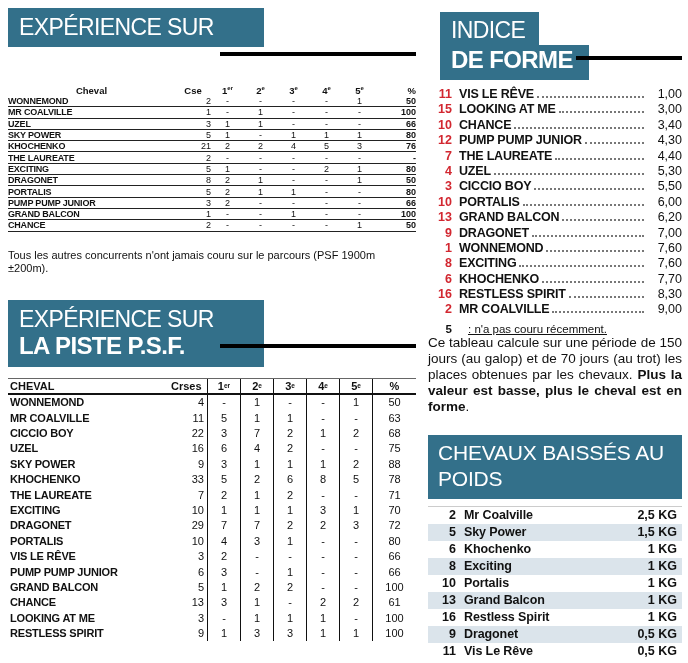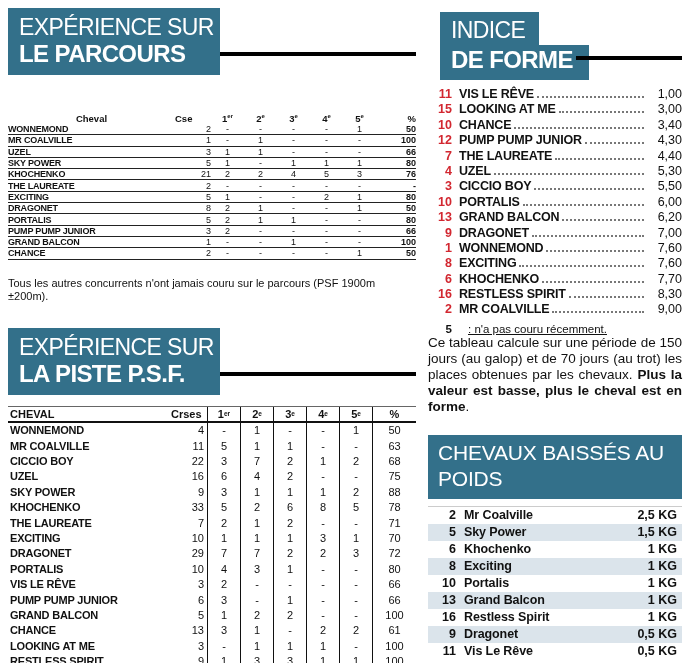--- a/index.html
+++ b/index.html
@@ -4,38 +4,38 @@
 <style>
   * { margin:0; padding:0; box-sizing:border-box; }
   html,body { background:#fff; }
   body { width:688px; height:663px; overflow:hidden; position:relative;
          font-family:"Liberation Sans", sans-serif; color:#111; }
   .col-left  { position:absolute; left:8px;  top:0; width:408px; }
   .col-right { position:absolute; left:428px; top:0; width:254px; }
 
   
   .hdr { position:relative; margin-top:8px; }
-  .hdr-box { width:212px; background:#33708a; color:#fff; padding:6px 6px 7px 11px; }
+  .hdr-box { width:256px; background:#33708a; color:#fff; padding:6px 6px 7px 11px; }
   .hdr-l1 { font-size:23px; font-weight:400; letter-spacing:-0.6px; line-height:26px; }
   .hdr-l2 { font-size:24px; font-weight:700; letter-spacing:-0.6px; line-height:28px; }
   .hdr-rule { position:absolute; left:212px; right:0; top:44px; height:4px; background:#000; }
 
   .ind-hdr { position:relative; margin-top:12px; height:66px; }
   .ind-box1 { display:table; background:#33708a; color:#fff; margin-left:12px;
               padding:5px 14px 1px 11px; font-size:23px; font-weight:400; letter-spacing:-0.6px; line-height:27px; }
   .ind-box2 { display:table; background:#33708a; color:#fff; margin-left:12px;
               padding:1px 16px 6px 11px; font-size:24px; font-weight:700; letter-spacing:-0.6px; line-height:28px; }
   .ind-rule { position:absolute; left:148px; right:0; top:44px; height:4px; background:#000; }
 
   
   .t1 { margin-top:38px; }
   .t1-head, .t1-row { display:grid; grid-template-columns:1fr 36px 33px 33px 33px 33px 33px 40px; align-items:end; }
   .t1-head { font-size:9.5px; font-weight:700; height:11px; }
   .t1-hname { text-align:center; }
-  .t1-hcse  { text-align:left; }
+  .t1-hcse  { text-align:center; }
   .t1-hplaces { grid-column:3 / span 5; display:grid; grid-template-columns:repeat(5,33px); }
   .t1-hp { text-align:center; }
   .t1-hp sup { font-size:6px; }
   .t1-hpct { text-align:right; }
   .t1-row { height:11.3px; border-bottom:1px solid #222; font-size:9px; align-items:center; }
   .t1-name { font-weight:700; letter-spacing:-0.2px; white-space:nowrap; overflow:hidden; }
   .t1-c { text-align:center; }
   .t1-c.cse { text-align:right; }
   .t1-c.pct { text-align:right; font-weight:700; }
   .note { margin-top:17px; font-size:11px; line-height:13px; }
@@ -83,21 +83,20 @@
 </style>
 </head>
 <body>
 
 <div class="col-left">
 
   <section>
     <div class="hdr">
       <div class="hdr-box">
         <div class="hdr-l1">EXPÉRIENCE SUR</div>
-        <div class="hdr-l2">LE PARCOURS</div>
       </div>
       <div class="hdr-rule"></div>
     </div>
 
     <div class="t1">
       <div class="t1-head">
         <span class="t1-hname">Cheval</span>
         <span class="t1-hcse">Cse</span>
         <div class="t1-hplaces">
 

